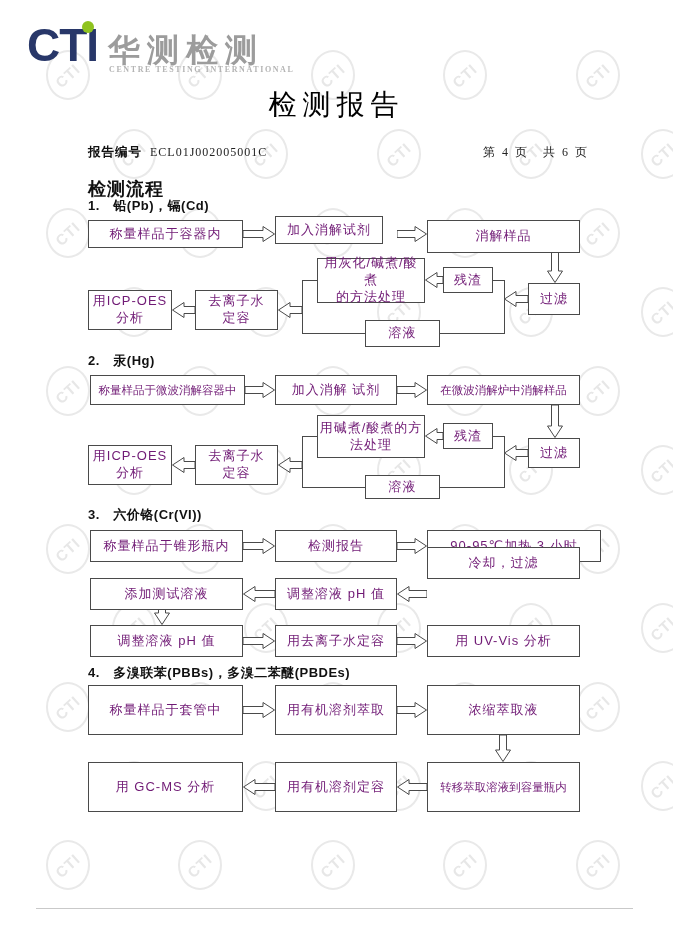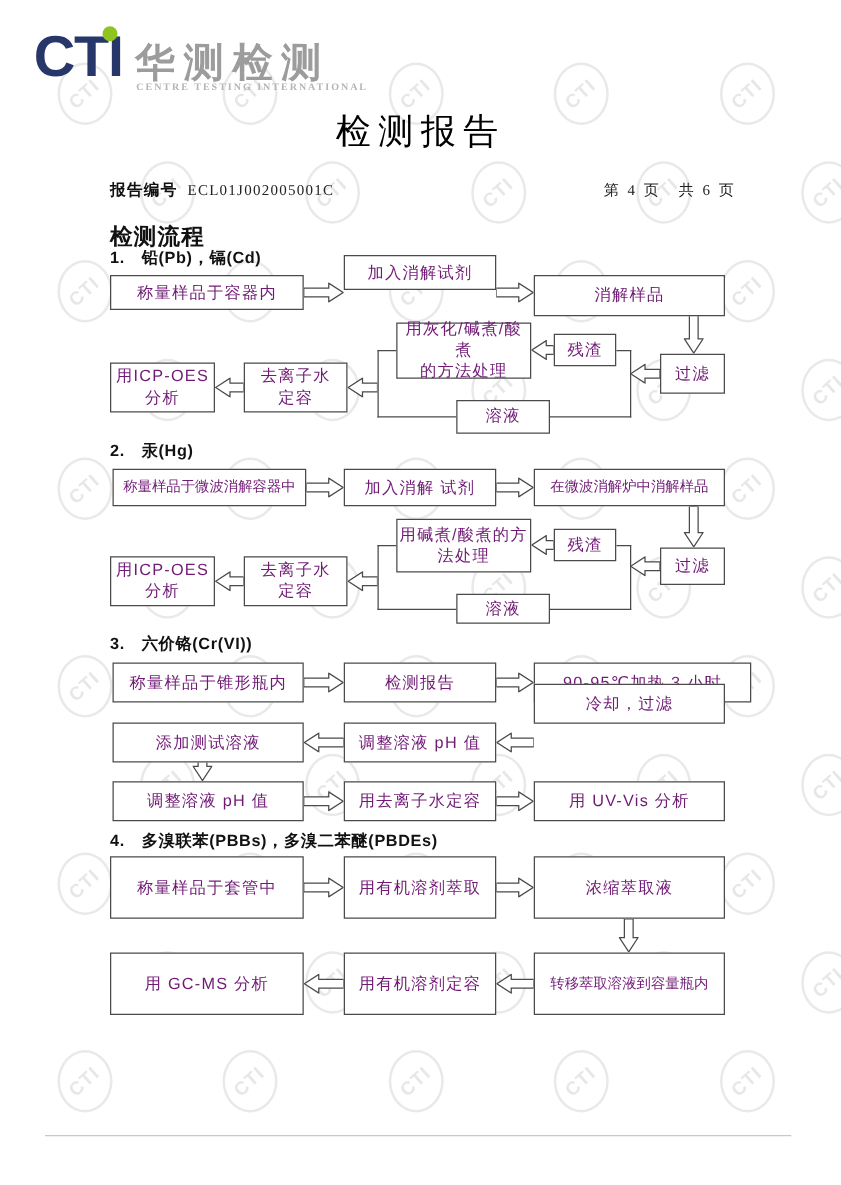--- a/index.html
+++ b/index.html
@@ -234,21 +234,21 @@
     <span class="meta-label">报告编号</span>
     <span class="meta-no">ECL01J002005001C</span>
     <span class="meta-page">第 4 页　共 6 页</span>
   </div>
 
   <div class="flow-heading">检测流程</div>
 
   <div>
     <div class="sec-label" style="top:197px">1.　铅(Pb)，镉(Cd)</div>
     <div class="fbox" style="left:88px;top:220px;width:155px;height:28px">称量样品于容器内</div>
-    <div class="fbox" style="left:275px;top:204px;width:122px;height:28px">加入消解试剂</div>
+    <div class="fbox" style="left:275px;top:216px;width:108px;height:28px">加入消解试剂</div>
     <div class="fbox" style="left:427px;top:220px;width:153px;height:33px">消解样品</div>
     <div class="fbox" style="left:528px;top:283px;width:52px;height:32px">过滤</div>
     <div class="fbox" style="left:443px;top:267px;width:50px;height:26px">残渣</div>
     <div class="fbox" style="left:317px;top:258px;width:108px;height:45px">用灰化/碱煮/酸煮
 的方法处理</div>
     <div class="fbox" style="left:365px;top:320px;width:75px;height:27px">溶液</div>
     <div class="fbox" style="left:195px;top:290px;width:83px;height:40px">去离子水
 定容</div>
     <div class="fbox" style="left:88px;top:290px;width:84px;height:40px">用ICP-OES
 分析</div>

